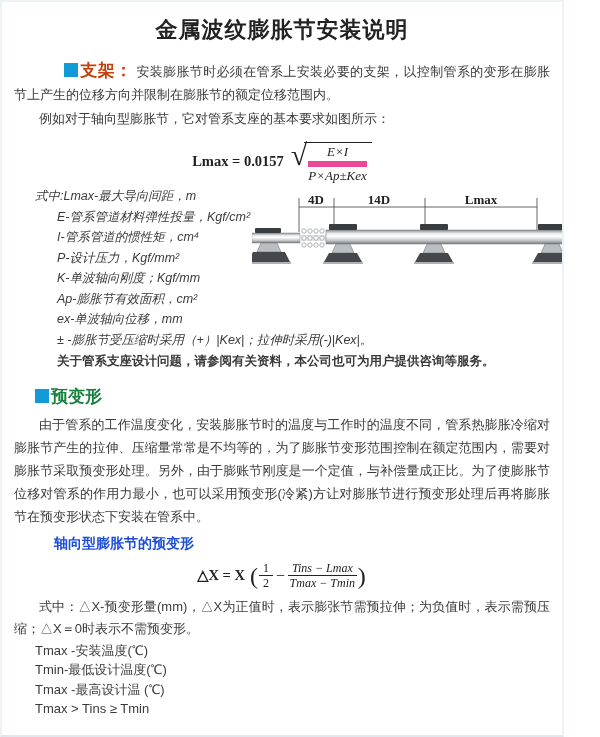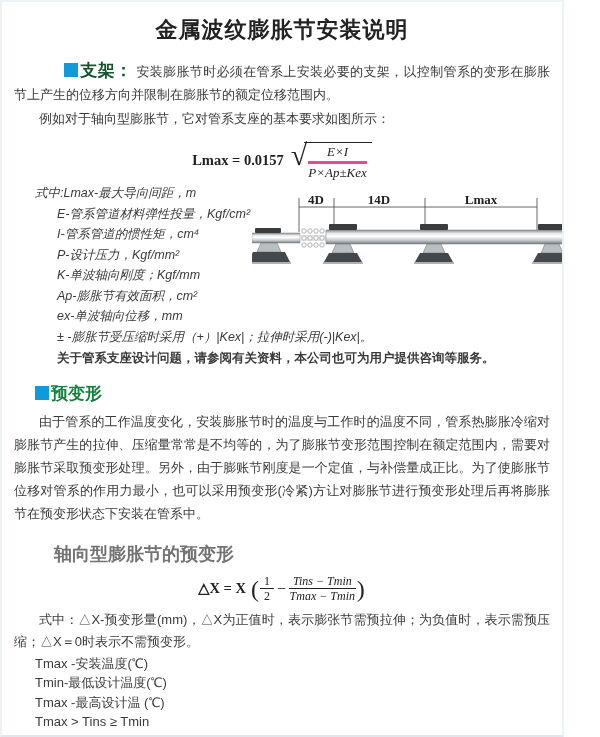--- a/index.html
+++ b/index.html
@@ -11,57 +11,57 @@
     padding:0 12px;
   }
   .page-title {
     margin-top:13px; text-align:center; font-size:22px; font-weight:bold;
     color:#222; letter-spacing:1px;
   }
   .sec-square {
     display:inline-block; width:14px; height:14px; background:#1299d8;
     vertical-align:-1px; margin-right:2px;
   }
-  .sec-head-inline { font-size:17px; font-weight:bold; color:#14532d; }
+  .sec-head-inline { font-size:17px; font-weight:bold; color:#c2410c; }
   .support-para {
     margin-top:14px; font-size:13px; line-height:23px; text-align:justify;
     text-indent:50px;
   }
   .example-line { font-size:13px; line-height:22px; text-indent:25px; margin-top:2px; }
 
   
   .formula-row { display:flex; justify-content:center; align-items:center;
     font-family:"Liberation Serif", serif; color:#222; }
   .f1 { margin:9px 0 2px; }
   .f-lhs { font-weight:bold; font-size:14.5px; margin-right:7px; }
   .sqrt { display:inline-flex; align-items:flex-start; }
   .sqrt-sign { font-size:30px; line-height:32px; font-weight:normal; margin-right:-3px; }
   .sqrt-box { display:inline-flex; flex-direction:column; border-top:1.6px solid #222;
     text-align:center; font-size:13px; font-style:italic; margin-top:3px; padding:1px 5px 0 4px; }
-  .sqrt-box .num { border-bottom:3px solid #ec4899; padding:0 10px 1px; }
+  .sqrt-box .num { border-bottom:6px solid #ec4899; padding:0 10px 1px; }
   .sqrt-box .den { padding-top:1px; }
   .sfrac { display:inline-flex; flex-direction:column; text-align:center;
     font-size:12px; line-height:1.2; vertical-align:middle; }
   .sfrac .n { border-bottom:1px solid #222; padding:0 4px 0; }
   .sfrac .d { padding-top:0; }
   .paren { font-size:24px; font-weight:normal; line-height:1; padding:0 1px; }
   .f2 { margin:8px 0 5px; }
   .f2 .f-lhs { margin-right:4px; }
   .ital { font-style:italic; }
 
   
   .vars { margin-top:2px; font-size:12.5px; line-height:20.5px;font-style:italic; }
   .vars .v-first { padding-left:21px; }
   .vars .v-item { padding-left:43px; }
   .support-note { padding-left:43px; font-size:12.5px; line-height:21px; margin-top:1px;font-weight:bold; }
 
   .predeform-head { margin-top:13px; font-size:17px; font-weight:bold; color:#15803d; padding-left:21px; }
   .predeform-body { margin-top:5px; font-size:13px; line-height:23px; text-align:justify; text-indent:25px; }
 
-  .axial-head { margin-top:17px; padding-left:40px; font-size:18px; font-weight:bold; color:#737373; }
+  .axial-head { margin-top:7px; padding-left:40px; font-size:14px; font-weight:bold; color:#1d4ed8; }
   .axial-desc { font-size:13px; line-height:22px; text-indent:25px; text-align:justify; }
   .axial-items { margin-top:1px; }
   .axial-items .a-item { font-size:13px; line-height:19.5px; padding-left:21px; }
 
   
   .pipe-diagram { position:absolute; left:250px; top:190px; width:345px; height:95px; }
   .dim-label { font-family:"Liberation Serif", serif; font-weight:bold; }
 </style>
 </head>
 <body>
@@ -180,21 +180,21 @@
 
   <div class="formula-row f2">
     <span class="f-lhs">△X = X</span>
     <span class="paren">(</span>
     <span class="sfrac">
       <span class="n">1</span>
       <span class="d">2</span>
     </span>
     <span style="padding:0 3px;">−</span>
     <span class="sfrac ital">
-      <span class="n">Tins − Tmin</span>
+      <span class="n">Tins − Lmax</span>
       <span class="d">Tmax − Tmin</span>
     </span>
     <span class="paren">)</span>
   </div>
 
   <div class="axial-desc">式中：△X-预变形量(mm)，△X为正值时，表示膨张节需预拉伸；为负值时，表示需预压缩；△X＝0时表示不需预变形。</div>
   <div class="axial-items">
     <div class="a-item">Tmax -安装温度(℃)</div>
     <div class="a-item">Tmin-最低设计温度(℃)</div>
     <div class="a-item">Tmax -最高设计温 (℃)</div>

